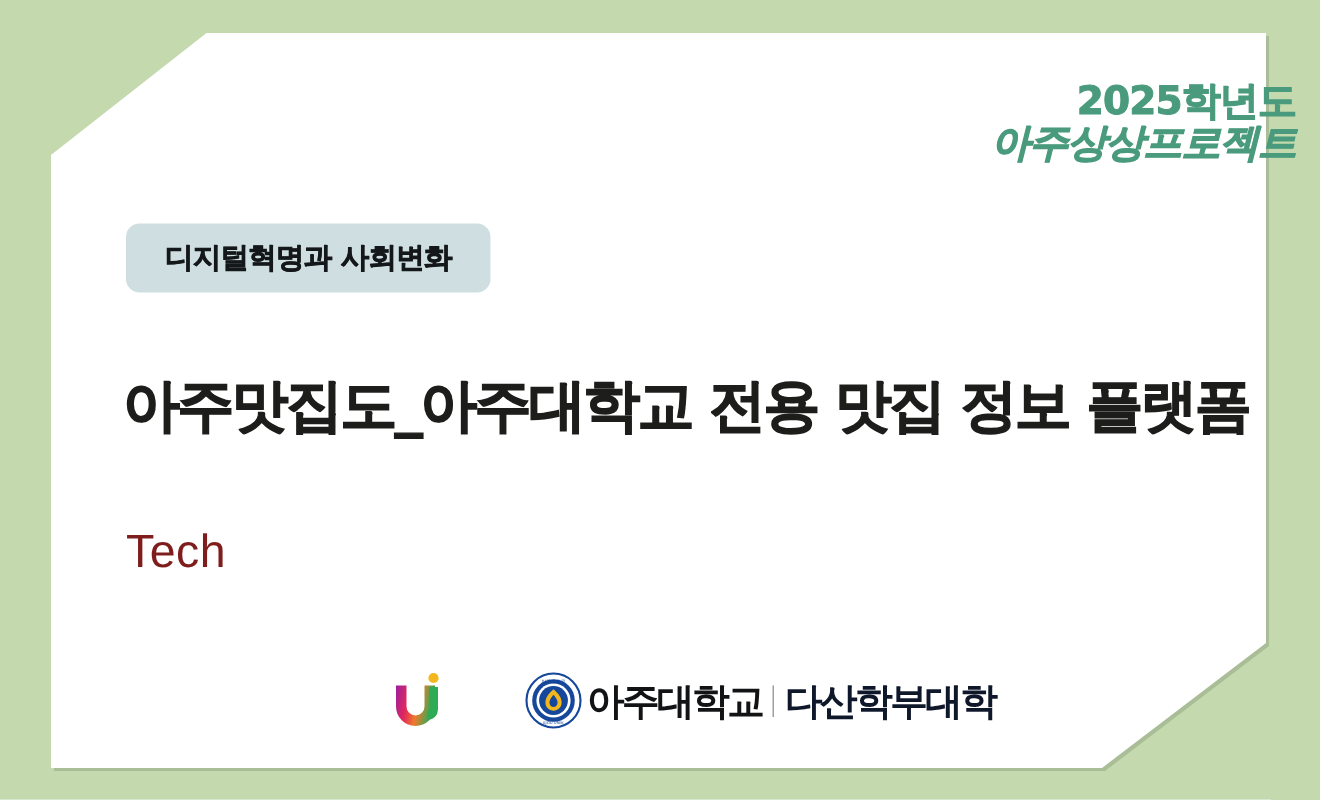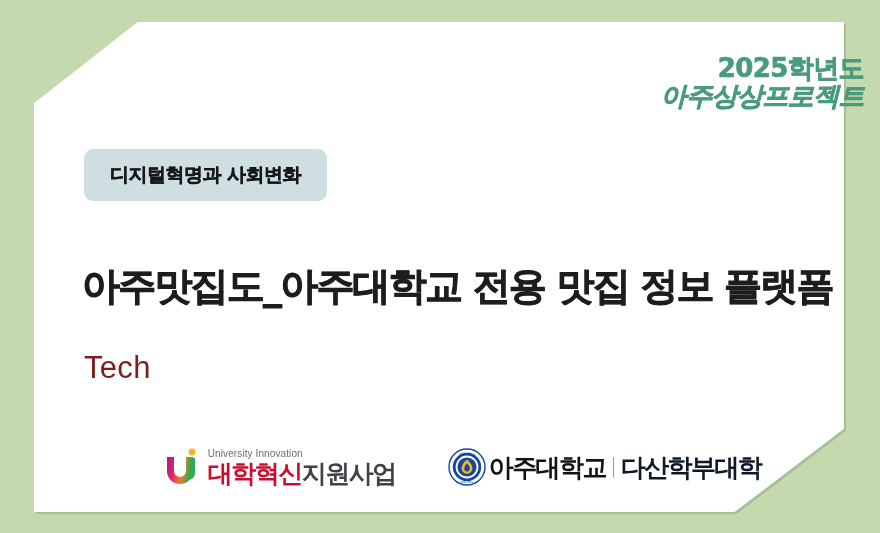--- a/index.html
+++ b/index.html
@@ -61,39 +61,39 @@
     -webkit-text-stroke: 0.7px #4a9b7d;
   }
   .year-head .l1 { display: block; }
   .year-head .l2 { display: block; font-style: italic; }
 
   
   .category-pill {
     position: absolute;
     left: 84px;
     top: 149px;
-    height: 52px;
+    height: 46px;
     padding: 0 26px;
     display: flex;
     align-items: center;
     background: #cfdfe1;
     border-radius: 9px;
     color: #15181a;
     font-family: "DejaVu Sans", "Liberation Sans", sans-serif;
     font-weight: 700;
     font-size: 19px;
     letter-spacing: -0.5px;
     -webkit-text-stroke: 0.4px #15181a;
   }
 
   
   .main-title {
     position: absolute;
     left: 82px;
-    top: 264px;
+    top: 248px;
     width: 740px;
     color: #1d1d1b;
     font-family: "DejaVu Sans", "Liberation Sans", sans-serif;
     font-weight: 700;
     font-size: 38px;
     line-height: 1.18;
     letter-spacing: -1.8px;
     white-space: nowrap;
     -webkit-text-stroke: 0.8px #1d1d1b;
   }
@@ -220,24 +220,20 @@
               <stop offset="0%" stop-color="#9b1fa0"></stop>
               <stop offset="34%" stop-color="#e2285a"></stop>
               <stop offset="62%" stop-color="#ef7b2c"></stop>
               <stop offset="100%" stop-color="#2faa55"></stop>
             </linearGradient>
           </defs>
           <path d="M4 11 L4 25 A13 13 0 0 0 30 25 L30 11 L23 11 L23 25 A6 6 0 0 1 11 25 L11 11 Z" fill="url(#uigrad)"></path>
           <path d="M26 12 L32 12 L32 27 A7 7 0 0 1 25 34 L25 28 A2 2 0 0 0 26 26 Z" fill="#2faa55"></path>
           <circle cx="29" cy="6" r="3.4" fill="#f2b71c"></circle>
         </svg>
-      </span>
-      <span class="ui-text">
-        <span class="eng">University Innovation</span>
-        <span class="kor"><span class="red">대학혁신</span><span class="dark">지원사업</span></span>
       </span>
     </div>
 
     <div class="logo-ajou">
       <span class="ajou-seal">
         <svg viewBox="0 0 38 38" width="38" height="38" aria-hidden="true">
           <circle cx="19" cy="19" r="18" fill="#ffffff" stroke="#15479b" stroke-width="1.4"></circle>
           <circle cx="19" cy="19" r="14.2" fill="#15479b"></circle>
           <circle cx="19" cy="19" r="11.4" fill="#ffffff"></circle>
           <circle cx="19" cy="19" r="9.6" fill="#15479b"></circle>

